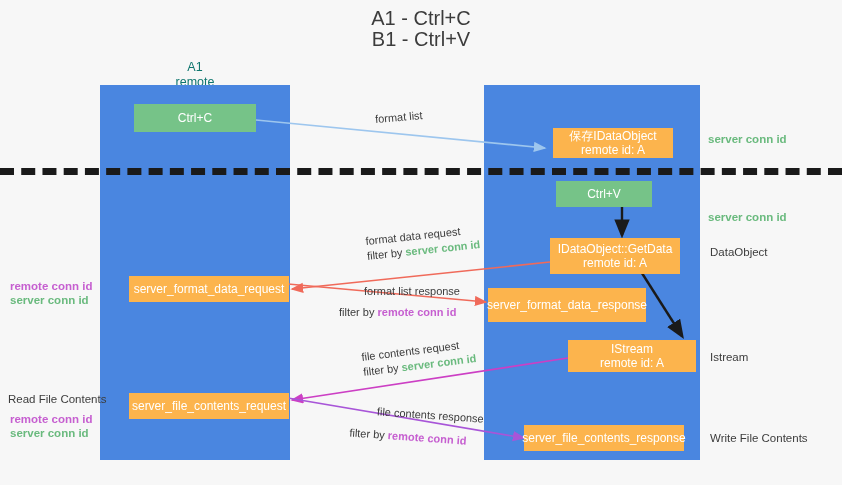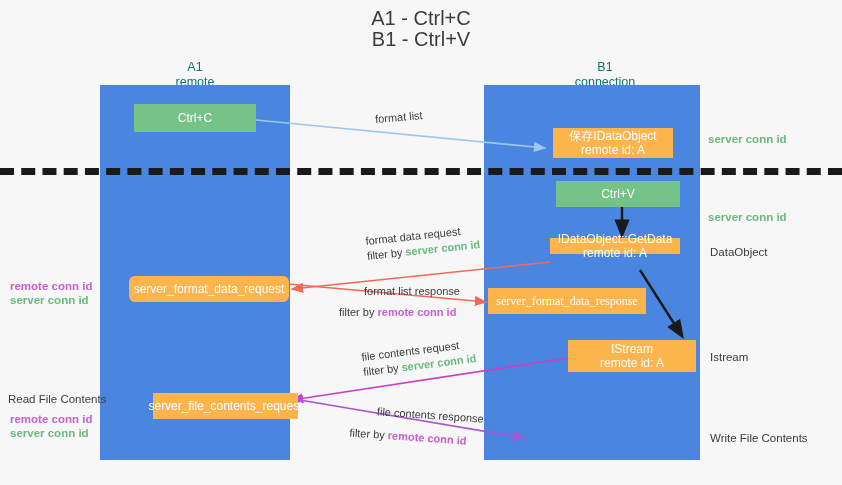--- a/index.html
+++ b/index.html
@@ -60,24 +60,20 @@
   <div class="title">
     <div>A1 - Ctrl+C</div>
     <div>B1 - Ctrl+V</div>
   </div>
 
   <div class="col-head" style="left:120px;top:60px;width:150px;">
     <div>A1</div>
     <div>remote</div>
   </div>
 
-  <div class="col-head" style="left:530px;top:60px;width:150px;">
-    <div>B1</div>
-    <div>connection</div>
-  </div>
 
   <div class="lane" style="left:100px;top:85px;width:190px;height:375px;"></div>
   <div class="lane" style="left:484px;top:85px;width:216px;height:375px;"></div>
 
   <svg class="overlay">
     <defs>
       <marker id="ar-blue" markerWidth="9" markerHeight="9" refX="7" refY="3.2" orient="auto">
         <path d="M0,0 L8,3.2 L0,6.4 z" fill="#9dc6ee"></path>
       </marker>
       <marker id="ar-red" markerWidth="9" markerHeight="9" refX="7" refY="3.2" orient="auto">
@@ -107,46 +103,49 @@
 
   <div class="node green" style="left:134px;top:104px;width:122px;height:28px;">
     <span>Ctrl+C</span>
   </div>
 
   <div class="node orange" style="left:553px;top:128px;width:120px;height:30px;">
     <span>保存IDataObject</span>
     <span>remote id: A</span>
   </div>
 
-  <div class="node green" style="left:556px;top:181px;width:124px;height:26px;">
+  <div class="node green" style="left:556px;top:181px;width:96px;height:26px;">
     <span>Ctrl+V</span>
   </div>
 
-  <div class="node orange" style="left:550px;top:238px;width:130px;height:16px;">
+  <div class="node orange" style="left:550px;top:238px;width:130px;height:36px;">
     <span>IDataObject::GetData</span>
     <span>remote id: A</span>
   </div>
 
   <div class="node orange" style="left:568px;top:340px;width:128px;height:32px;">
     <span>IStream</span>
     <span>remote id: A</span>
   </div>
 
-  <div class="node orange" style="left:129px;top:276px;width:160px;height:26px;border-radius:6px;">
+  <div class="node orange" style="left:129px;top:276px;width:160px;height:26px;">
     <span>server_format_data_request</span>
   </div>
 
-  <div class="node orange" style="left:488px;top:288px;width:158px;height:26px;font-family:Liberation Serif, serif;">
+  <div class="node orange" style="left:488px;top:288px;width:158px;height:34px;">
     <span>server_format_data_response</span>
   </div>
 
-  <div class="node orange" style="left:129px;top:393px;width:145px;height:26px;margin-left:24px;">
+  <div class="node orange" style="left:129px;top:393px;width:160px;height:26px;">
     <span>server_file_contents_request</span>
   </div>
 
+  <div class="node orange" style="left:524px;top:425px;width:160px;height:26px;">
+    <span>server_file_contents_response</span>
+  </div>
 
   <div class="sidelabel green-t" style="left:708px;top:132px;">server conn id</div>
   <div class="sidelabel green-t" style="left:708px;top:210px;">server conn id</div>
   <div class="sidelabel dark-t" style="left:710px;top:245px;">DataObject</div>
   <div class="sidelabel dark-t" style="left:710px;top:350px;">Istream</div>
   <div class="sidelabel dark-t" style="left:710px;top:431px;">Write File Contents</div>
 
   <div class="sidelabel purple-t" style="left:10px;top:279px;">remote conn id</div>
   <div class="sidelabel green-t" style="left:10px;top:293px;">server conn id</div>
 

